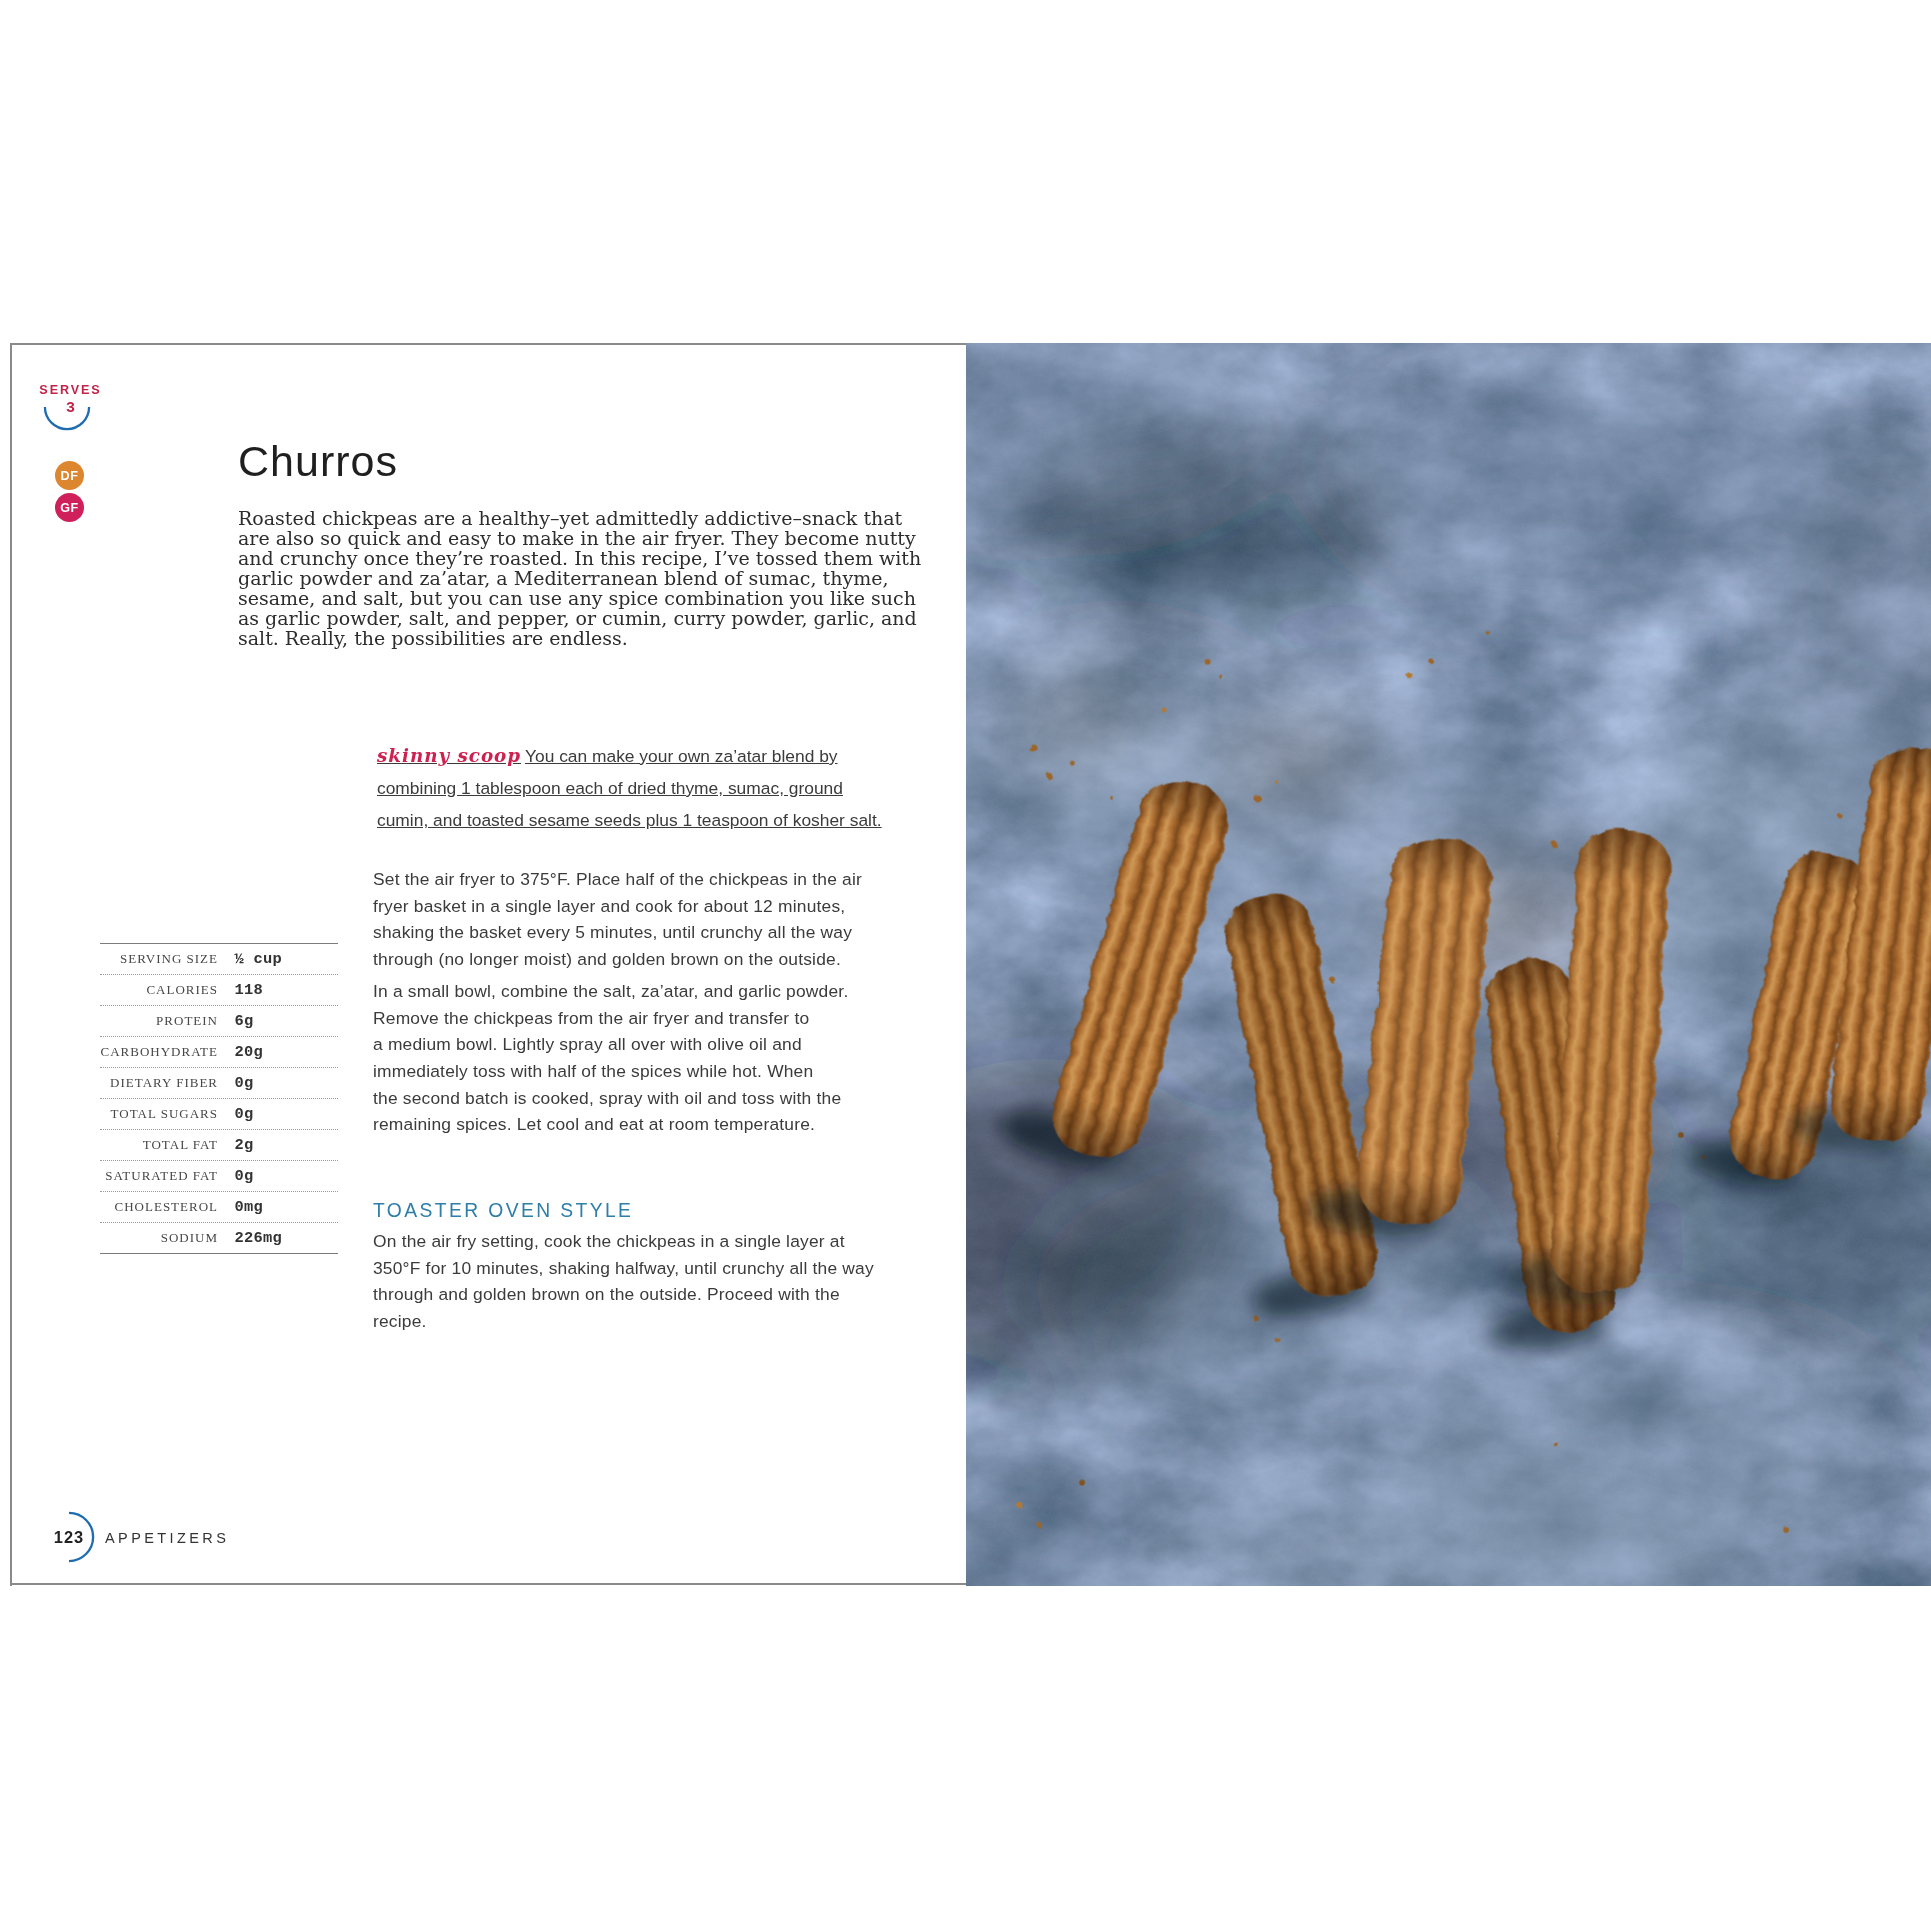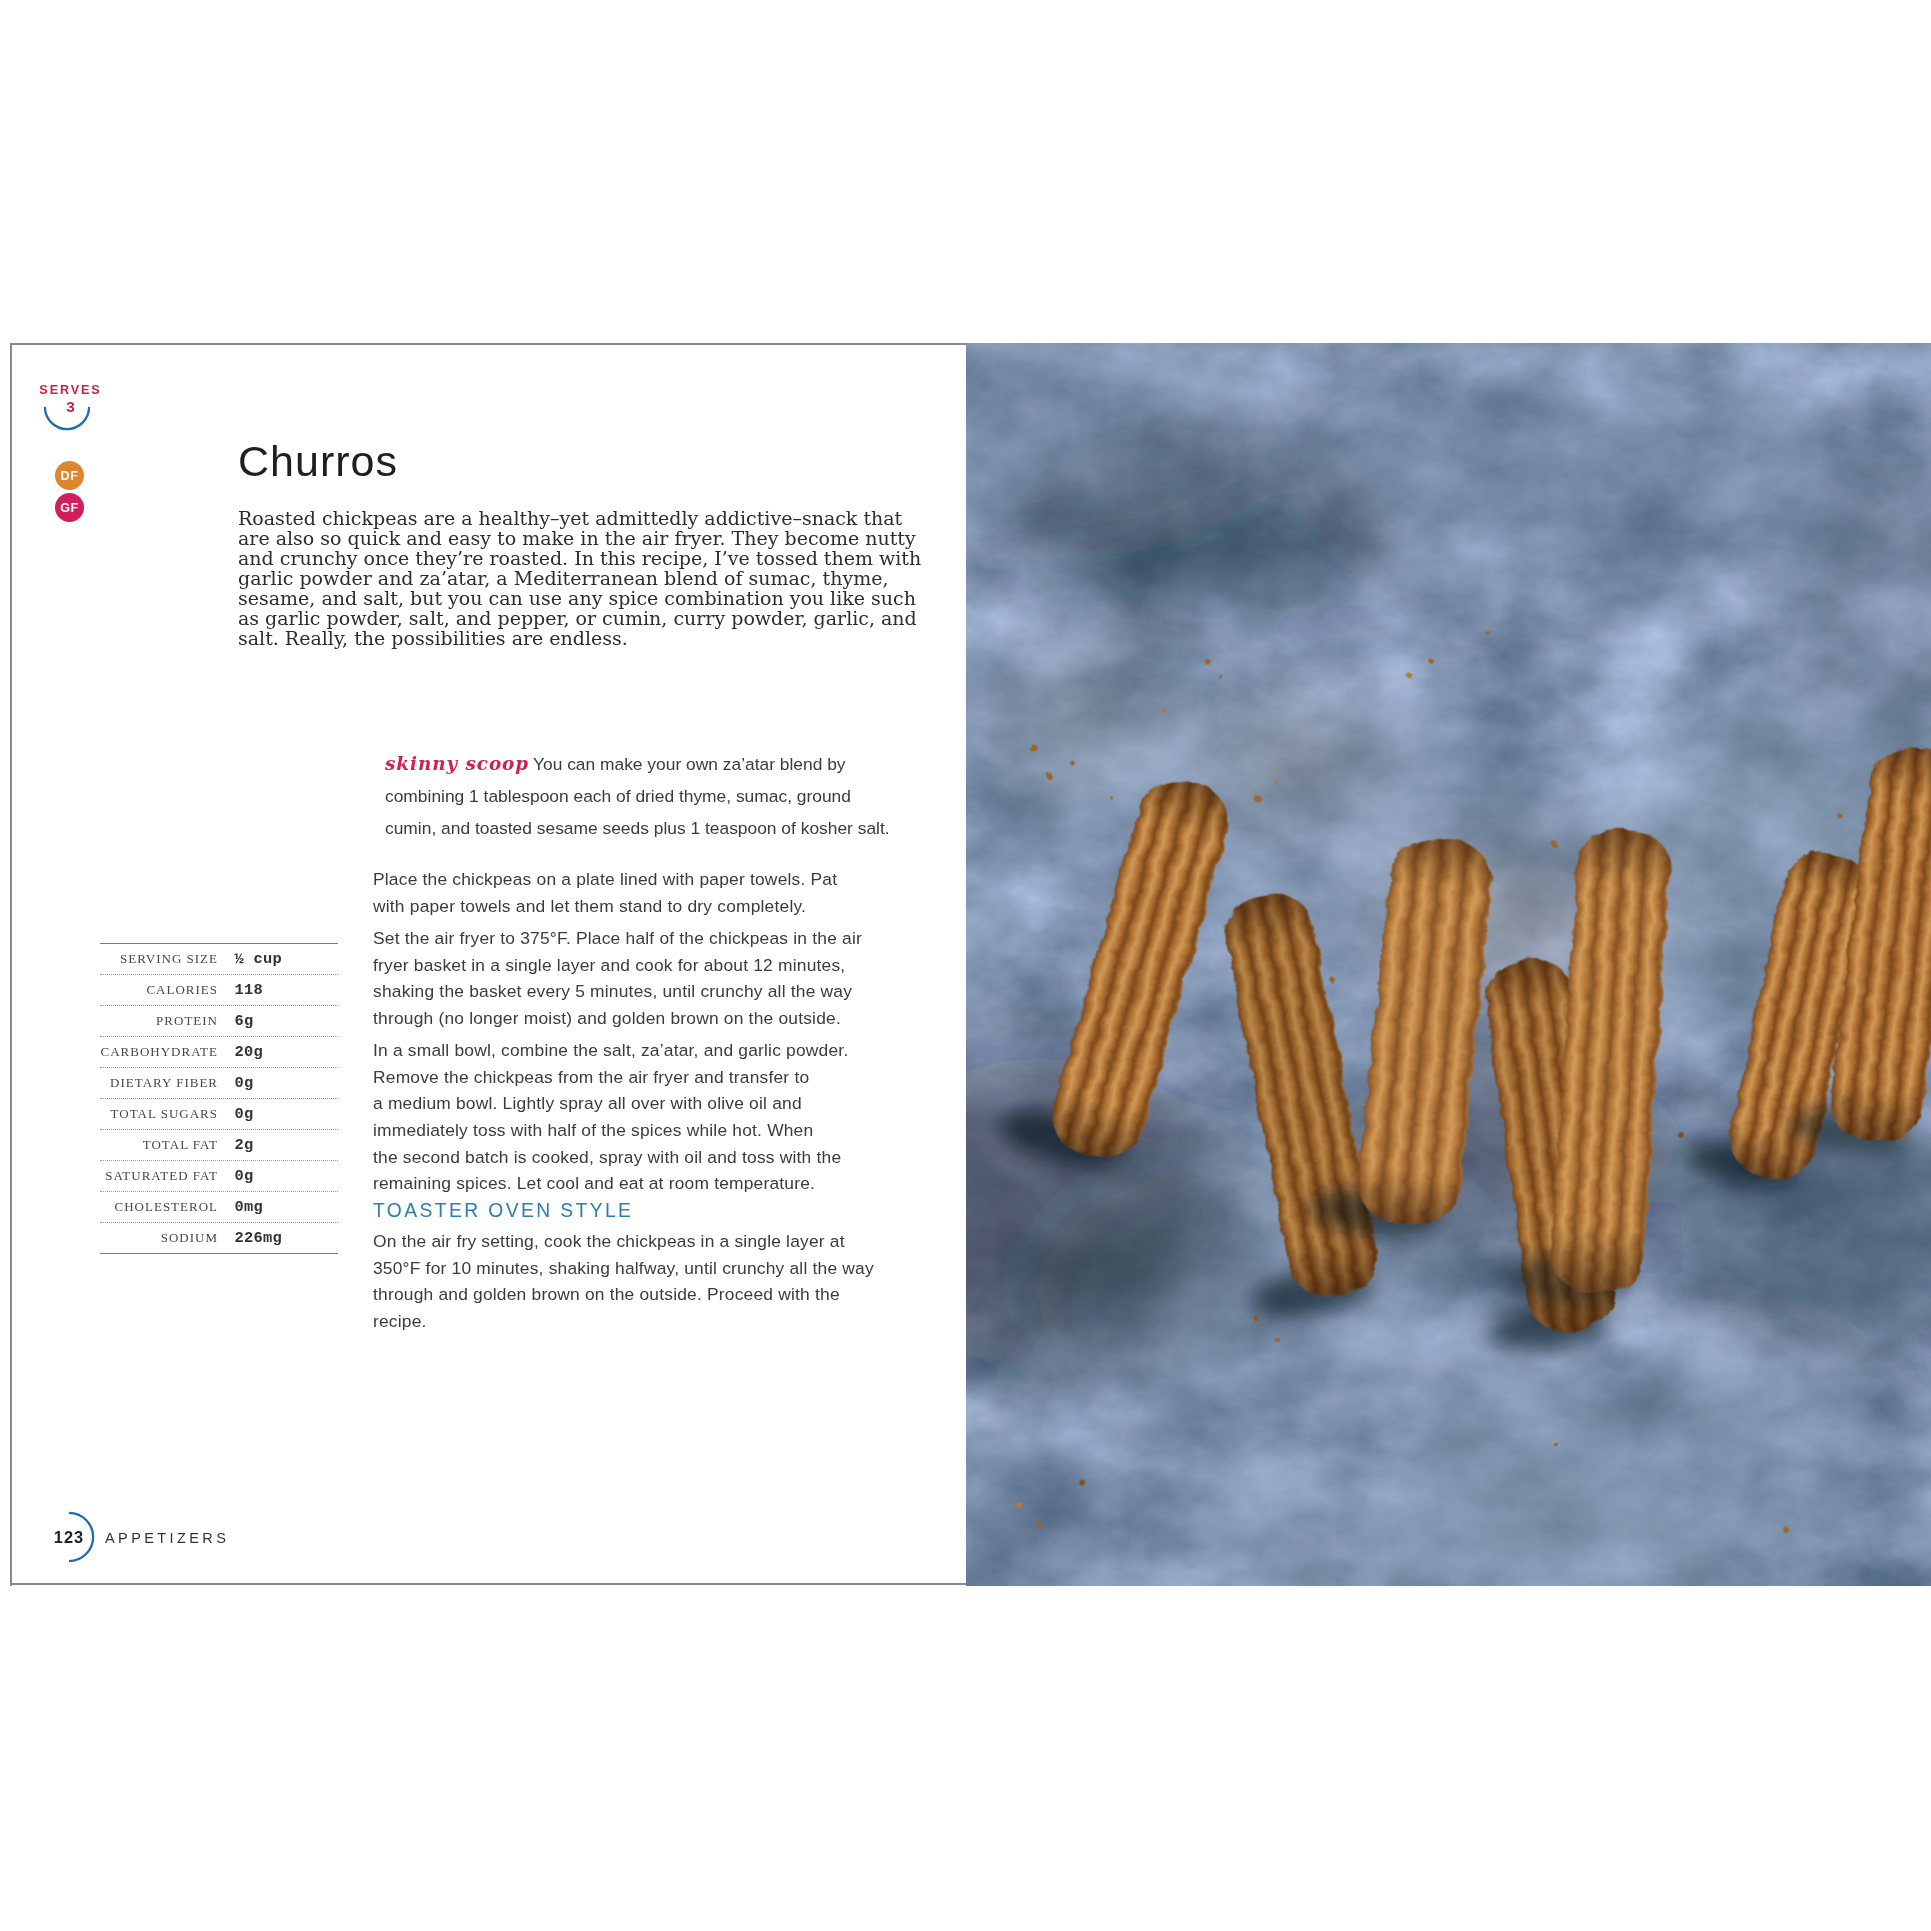--- a/index.html
+++ b/index.html
@@ -131,29 +131,27 @@
     <div class="nut-row">
         <div class="nut-label">CHOLESTEROL</div>
         <div class="nut-value">0mg</div>
       </div>
     <div class="nut-row">
         <div class="nut-label">SODIUM</div>
         <div class="nut-value">226mg</div>
       </div>
   </div>
 
-  <p class="tip" style="margin:12px;">
+  <p class="tip" style="margin:4px;text-decoration:underline;">
     <span class="tip-lead">skinny scoop</span><span class="tip-text">You can make your own za’atar blend by
 combining 1 tablespoon each of dried thyme, sumac, ground
 cumin, and toasted sesame seeds plus 1 teaspoon of kosher salt.</span>
   </p>
 
   <div class="steps">
-    <p>Place the chickpeas on a plate lined with paper towels. Pat
-with paper towels and let them stand to dry completely.</p>
     <p>Set the air fryer to 375°F. Place half of the chickpeas in the air
 fryer basket in a single layer and cook for about 12 minutes,
 shaking the basket every 5 minutes, until crunchy all the way
 through (no longer moist) and golden brown on the outside.</p>
     <p>In a small bowl, combine the salt, za’atar, and garlic powder.
 Remove the chickpeas from the air fryer and transfer to
 a medium bowl. Lightly spray all over with olive oil and
 immediately toss with half of the spices while hot. When
 the second batch is cooked, spray with oil and toss with the
 remaining spices. Let cool and eat at room temperature.</p>

